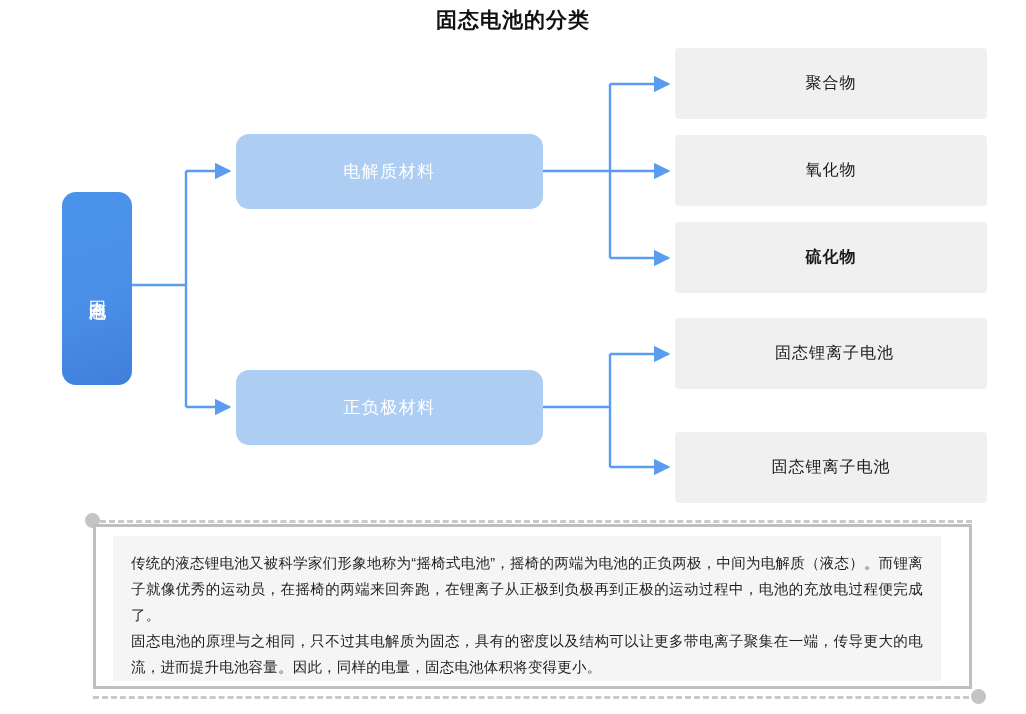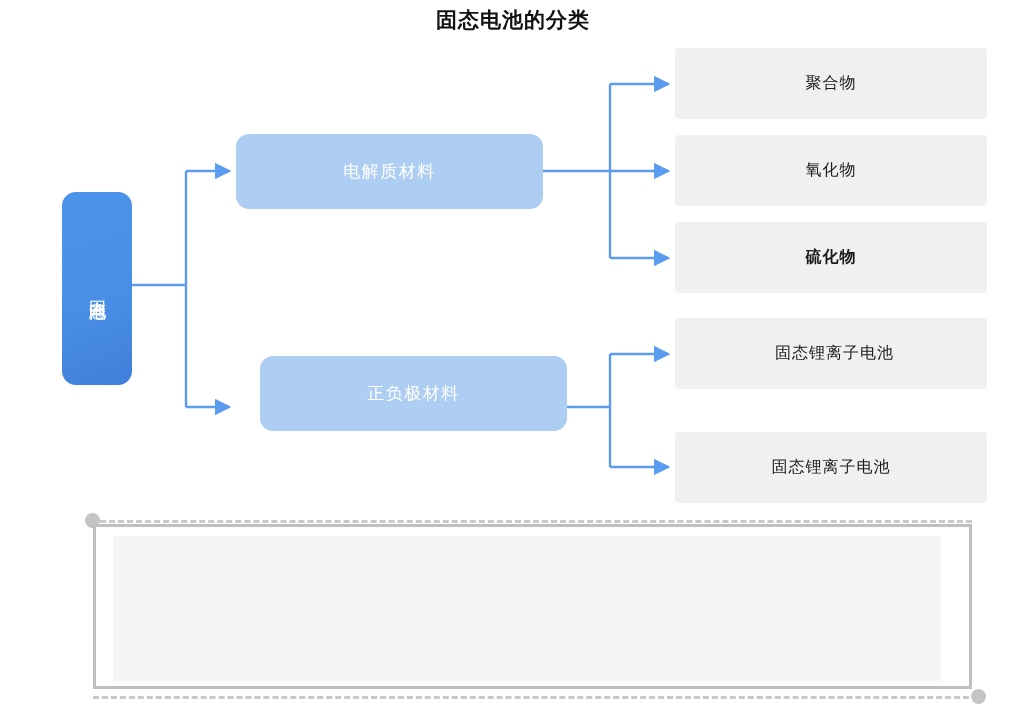--- a/index.html
+++ b/index.html
@@ -74,21 +74,21 @@
     left: 236px;
     width: 307px;
     height: 75px;
     border-radius: 13px;
     background: #aecdf2;
     color: #ffffff;
     font-size: 17px;
     letter-spacing: 1.5px;
   }
   .node-l2.n-electrolyte { top: 134px; }
-  .node-l2.n-electrode   { top: 356px; margin-left: 24px; }
+  .node-l2.n-electrode   { top: 370px; }
 
   .node-leaf {
     left: 675px;
     width: 312px;
     height: 71px;
     border-radius: 4px;
     background: #f0f0f0;
     color: #1a1a1a;
     font-size: 16px;
     letter-spacing: 1px;
@@ -207,16 +207,18 @@
 <div class="node node-leaf leaf-4">
   <span>固态锂离子电池</span>
 </div>
 
 <div class="dash-line dash-top"></div>
 <div class="dot dot-tl"></div>
 
 <div class="note-frame"></div>
 
 <div class="note-body">
+  <p>传统的液态锂电池又被科学家们形象地称为“摇椅式电池”，摇椅的两端为电池的正负两极，中间为电解质（液态）。而锂离子就像优秀的运动员，在摇椅的两端来回奔跑，在锂离子从正极到负极再到正极的运动过程中，电池的充放电过程便完成了。</p>
+  <p>固态电池的原理与之相同，只不过其电解质为固态，具有的密度以及结构可以让更多带电离子聚集在一端，传导更大的电流，进而提升电池容量。因此，同样的电量，固态电池体积将变得更小。</p>
 </div>
 
 <div class="dash-line dash-bottom"></div>
 <div class="dot dot-br"></div>
 
 </body></html>

